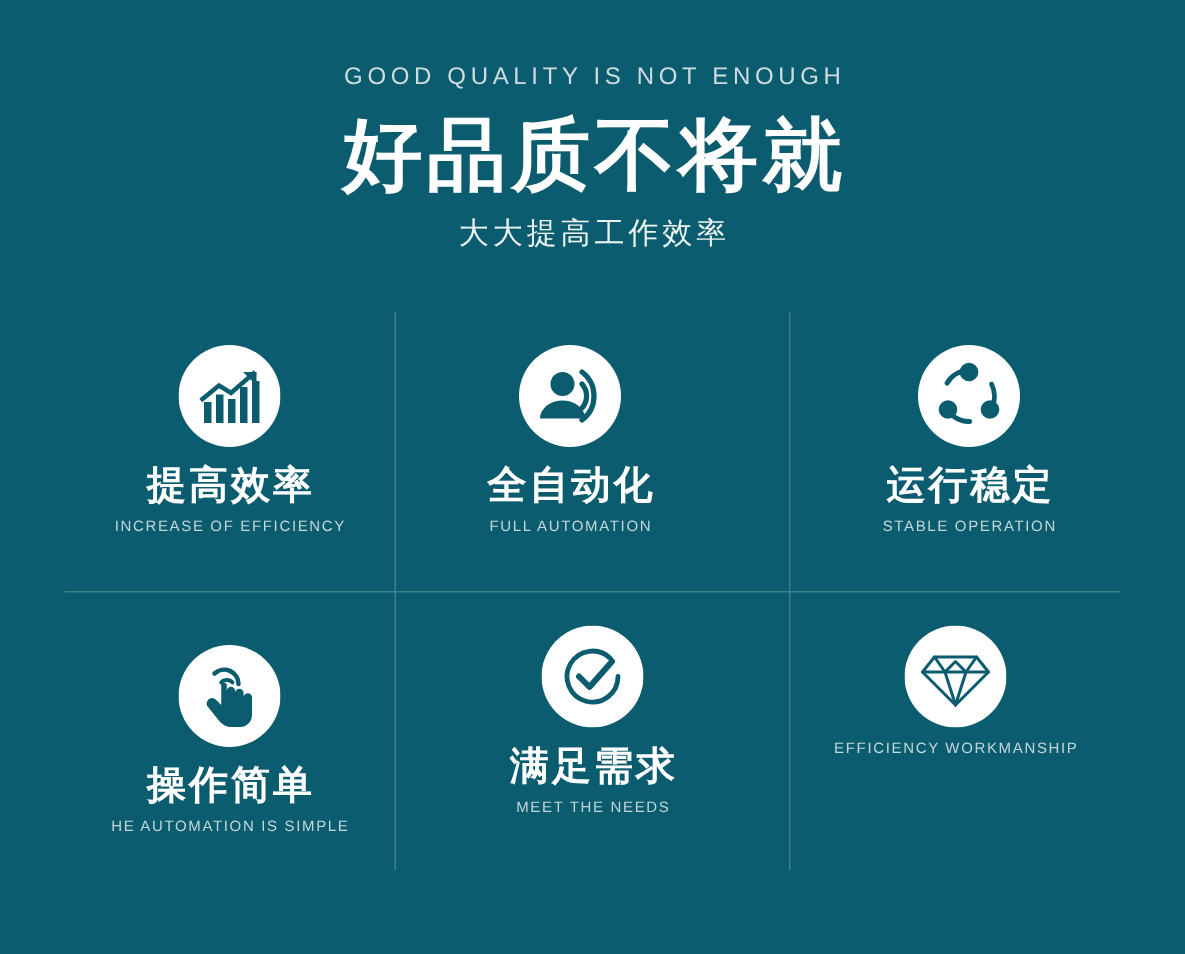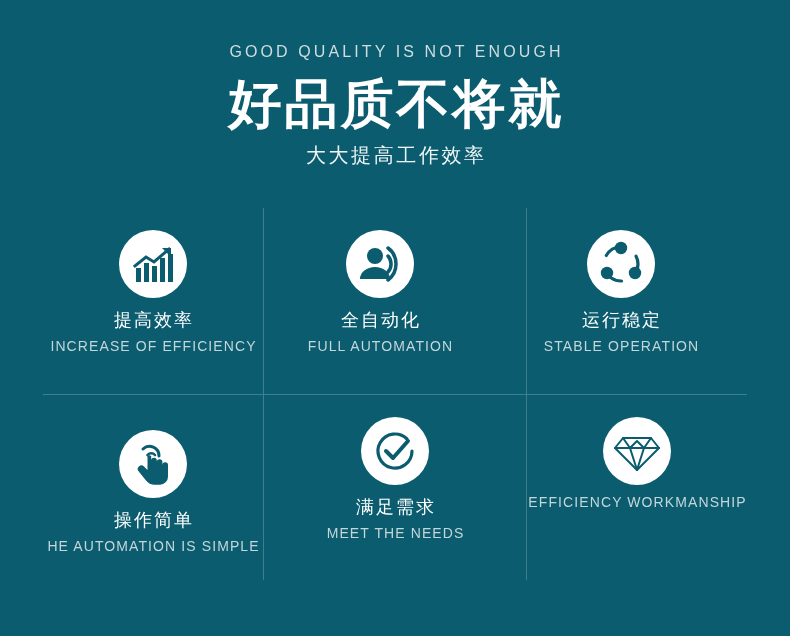--- a/index.html
+++ b/index.html
@@ -77,45 +77,45 @@
 
   .cell {
     position: absolute;
     width: 220px;
     height: 186px;
     text-align: center;
     box-sizing: border-box;
   }
   .cell.c0 { left: 0px;   top: 0px;   }
   .cell.c1 { left: 206px; top: 0px;   width: 262px; }
-  .cell.c2 { left: 468px; top: 0px;   width: 220px; }
+  .cell.c2 { left: 493px; top: 0px;   width: 220px; }
   .cell.c3 { left: 0px;   top: 200px; }
   .cell.c4 { left: 221px; top: 187px; width: 262px; }
   .cell.c5 { left: 484px; top: 187px; width: 220px; }
 
   .icon-wrap {
     margin: 22px auto 0 auto;
     width: 68px;
     height: 68px;
   }
   .icon-wrap svg { display: block; width: 68px; height: 68px; }
 
   .cn-label {
     margin-top: 13px;
-    font-size: 18px;
+    font-size: 26px;
     letter-spacing: 2px;
     color: #ffffff;
-    font-weight: 400;
+    font-weight: 700;
     line-height: 1;
     text-indent: 2px;
     font-family: "DejaVu Sans", "Liberation Sans", sans-serif;
   }
   .en-label {
     margin-top: 10px;
-    font-size: 14px;
+    font-size: 10px;
     letter-spacing: 1.1px;
     color: #c3d6da;
     font-weight: 400;
     line-height: 1;
     text-indent: 1.1px;
   }
 </style>
 </head>
 <body>
 

